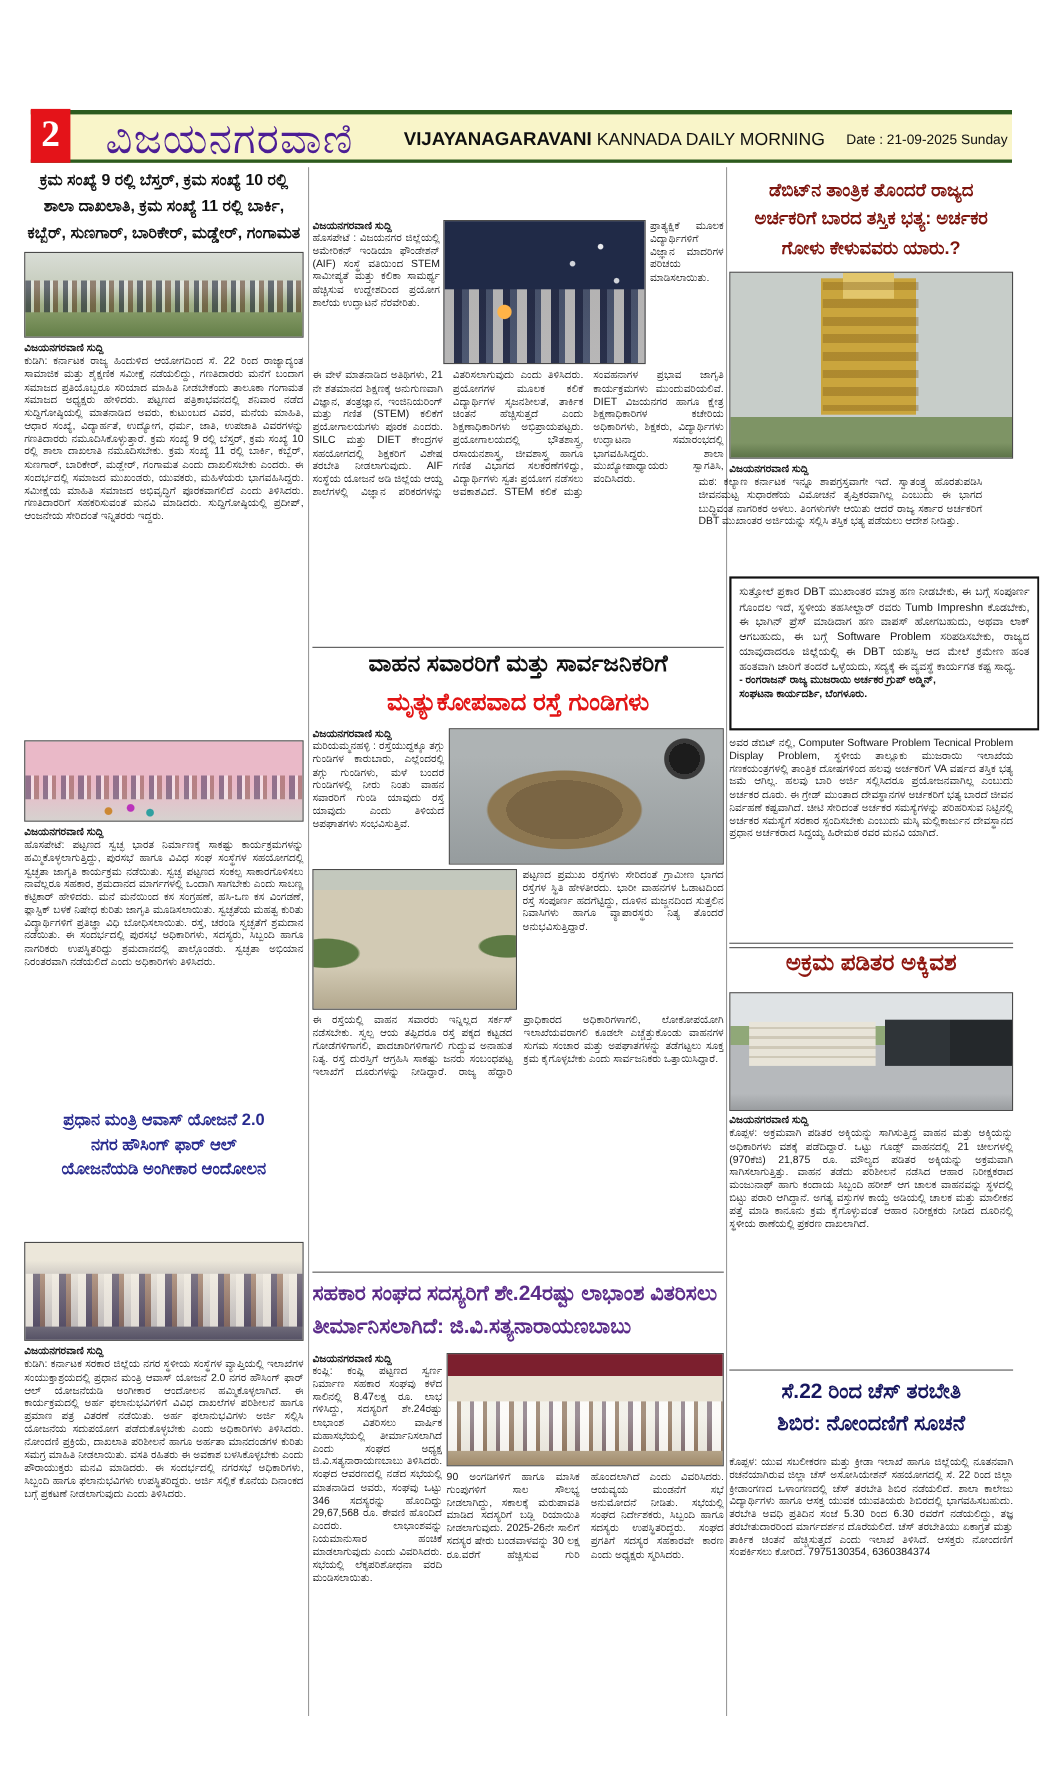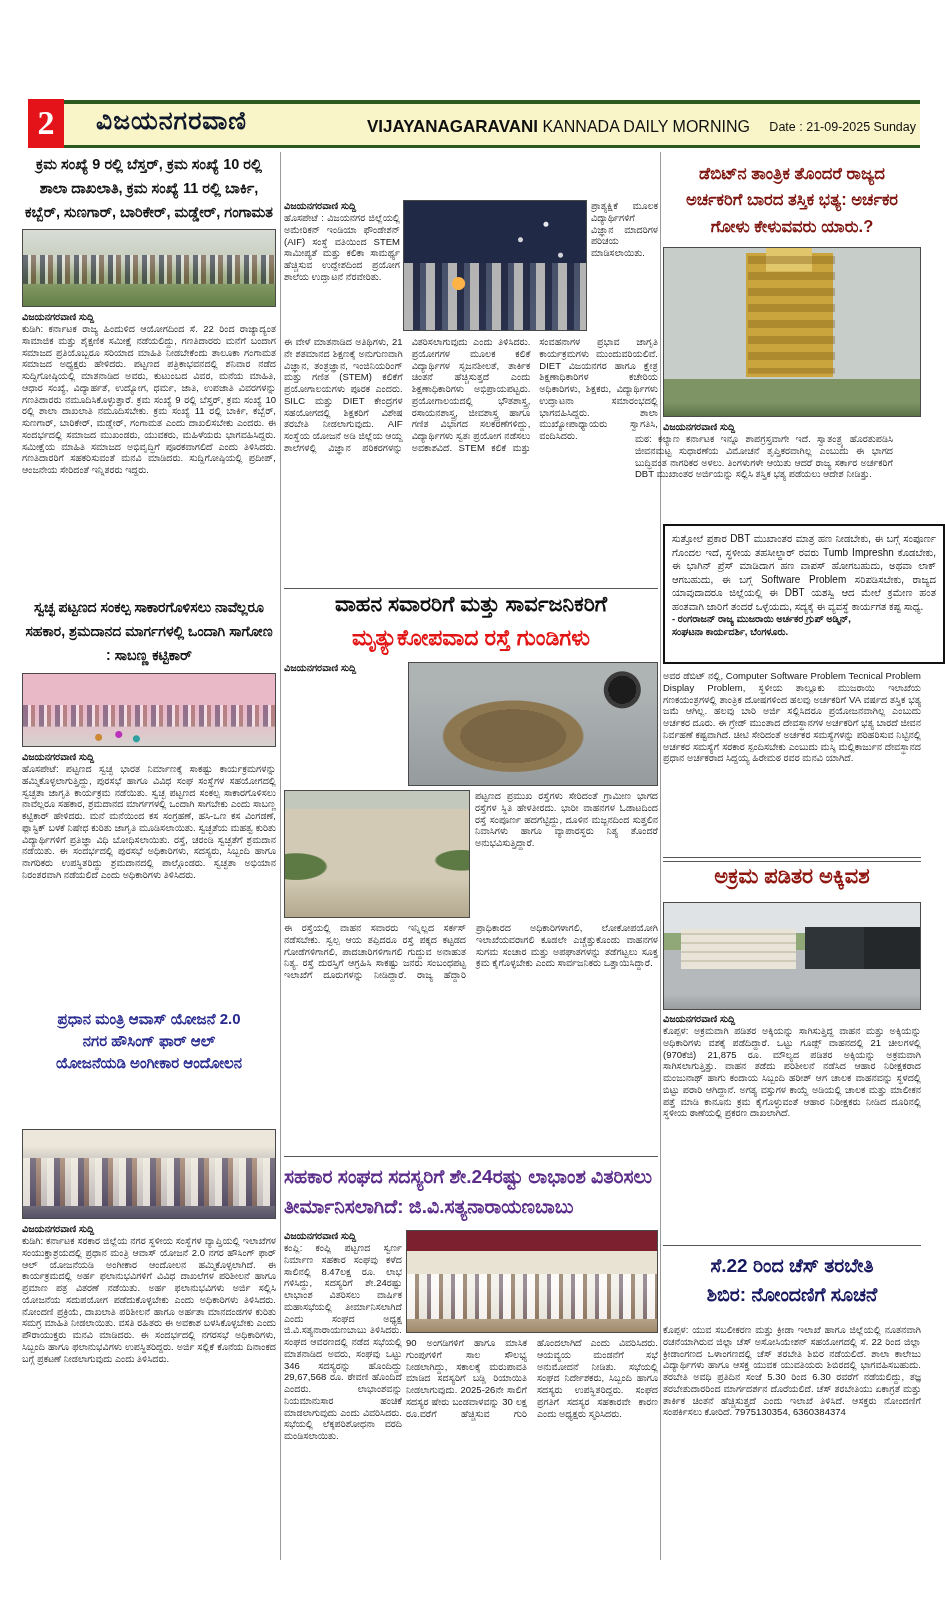--- a/index.html
+++ b/index.html
@@ -13,21 +13,21 @@
   .cols3{column-count:3;column-gap:9px;}
   .cols2{column-count:2;column-gap:10px;}
   .vline{width:1px;background:#9a9a9a;}
   .hline{height:1px;background:#555;}
   .hline2{height:3px;border-top:1px solid #555;border-bottom:1px solid #555;background:transparent;}
 
   
   .banner{background:#f9f5c9;border-top:4px solid #2c5a1e;border-bottom:3px solid #2c5a1e;box-sizing:border-box;}
   .pagenum{background:#e41319;color:#fff;font-family:"Liberation Serif",serif;font-weight:bold;
            font-size:34px;text-align:center;line-height:48px;}
-  .mast-kn{color:#0f172a;font-weight:bold;font-size:25px;letter-spacing:1px;}
+  .mast-kn{color:#4c1d95;font-weight:normal;font-size:38px;letter-spacing:1px;}
   .mast-en{font-size:16px;color:#101010;}
   .mast-en b{font-size:17px;}
   .dateline{font-size:12.5px;font-weight:normal;color:#101010;text-align:right;}
 
   
   .ph-group1{background:
     repeating-linear-gradient(90deg, rgba(25,30,55,.55) 0 5px, rgba(250,250,250,.5) 5px 8px, rgba(90,50,35,.5) 8px 13px, rgba(240,240,240,.2) 13px 17px) 0 52%/100% 38% no-repeat,
     linear-gradient(180deg,#d9ddd6 0%,#c6cdbd 40%,#8da06e 62%,#647f48 100%);}
   .ph-pink{background:
     radial-gradient(circle at 30% 88%, #cc8833 0 3px, transparent 4px),
@@ -82,21 +82,20 @@
   <div class="abs dateline" style="left:730px;top:120px;width:186px;">Date : 21-09-2025 Sunday</div>
 
   <div class="abs vline" style="left:280px;top:152px;height:1408px;"></div>
   <div class="abs vline" style="left:660px;top:152px;height:1408px;"></div>
 
   <div class="abs hl" style="left:22px;top:153px;width:254px;height:74px;font-size:14.5px;line-height:1.65;">ಕ್ರಮ ಸಂಖ್ಯೆ 9 ರಲ್ಲಿ ಬೆಸ್ತರ್, ಕ್ರಮ ಸಂಖ್ಯೆ 10 ರಲ್ಲಿ ಶಾಲಾ ದಾಖಲಾತಿ, ಕ್ರಮ ಸಂಖ್ಯೆ 11 ರಲ್ಲಿ ಬಾರ್ಕಿ, ಕಬ್ಬೆರ್, ಸುಣಗಾರ್, ಬಾರಿಕೇರ್, ಮಡ್ಡೇರ್, ಗಂಗಾಮತ</div>
   <div class="abs photo ph-group1" style="left:22px;top:229px;width:254px;height:78px;"></div>
   <div class="abs byline" style="left:22px;top:311px;width:254px;">ವಿಜಯನಗರವಾಣಿ ಸುದ್ದಿ</div>
   <div class="abs body-txt" style="left:22px;top:323px;width:254px;height:266px;">ಕುಡಿಗಿ: ಕರ್ನಾಟಕ ರಾಜ್ಯ ಹಿಂದುಳಿದ ಆಯೋಗದಿಂದ ಸೆ. 22 ರಿಂದ ರಾಜ್ಯಾದ್ಯಂತ ಸಾಮಾಜಿಕ ಮತ್ತು ಶೈಕ್ಷಣಿಕ ಸಮೀಕ್ಷೆ ನಡೆಯಲಿದ್ದು, ಗಣತಿದಾರರು ಮನೆಗೆ ಬಂದಾಗ ಸಮಾಜದ ಪ್ರತಿಯೊಬ್ಬರೂ ಸರಿಯಾದ ಮಾಹಿತಿ ನೀಡಬೇಕೆಂದು ತಾಲೂಕಾ ಗಂಗಾಮತ ಸಮಾಜದ ಅಧ್ಯಕ್ಷರು ಹೇಳಿದರು. ಪಟ್ಟಣದ ಪತ್ರಿಕಾಭವನದಲ್ಲಿ ಶನಿವಾರ ನಡೆದ ಸುದ್ದಿಗೋಷ್ಠಿಯಲ್ಲಿ ಮಾತನಾಡಿದ ಅವರು, ಕುಟುಂಬದ ವಿವರ, ಮನೆಯ ಮಾಹಿತಿ, ಆಧಾರ ಸಂಖ್ಯೆ, ವಿದ್ಯಾರ್ಹತೆ, ಉದ್ಯೋಗ, ಧರ್ಮ, ಜಾತಿ, ಉಪಜಾತಿ ವಿವರಗಳನ್ನು ಗಣತಿದಾರರು ನಮೂದಿಸಿಕೊಳ್ಳುತ್ತಾರೆ. ಕ್ರಮ ಸಂಖ್ಯೆ 9 ರಲ್ಲಿ ಬೆಸ್ತರ್, ಕ್ರಮ ಸಂಖ್ಯೆ 10 ರಲ್ಲಿ ಶಾಲಾ ದಾಖಲಾತಿ ನಮೂದಿಸಬೇಕು. ಕ್ರಮ ಸಂಖ್ಯೆ 11 ರಲ್ಲಿ ಬಾರ್ಕಿ, ಕಬ್ಬೆರ್, ಸುಣಗಾರ್, ಬಾರಿಕೇರ್, ಮಡ್ಡೇರ್, ಗಂಗಾಮತ ಎಂದು ದಾಖಲಿಸಬೇಕು ಎಂದರು. ಈ ಸಂದರ್ಭದಲ್ಲಿ ಸಮಾಜದ ಮುಖಂಡರು, ಯುವಕರು, ಮಹಿಳೆಯರು ಭಾಗವಹಿಸಿದ್ದರು. ಸಮೀಕ್ಷೆಯ ಮಾಹಿತಿ ಸಮಾಜದ ಅಭಿವೃದ್ಧಿಗೆ ಪೂರಕವಾಗಲಿದೆ ಎಂದು ತಿಳಿಸಿದರು. ಗಣತಿದಾರರಿಗೆ ಸಹಕರಿಸುವಂತೆ ಮನವಿ ಮಾಡಿದರು. ಸುದ್ದಿಗೋಷ್ಠಿಯಲ್ಲಿ ಪ್ರದೀಪ್, ಆಂಜನೇಯ ಸೇರಿದಂತೆ ಇನ್ನಿತರರು ಇದ್ದರು.</div>
 
-  <div class="abs hl" style="left:22px;top:596px;width:254px;height:74px;font-size:14px;line-height:1.7;">ಸ್ವಚ್ಛ ಪಟ್ಟಣದ ಸಂಕಲ್ಪ ಸಾಕಾರಗೊಳಿಸಲು ನಾವೆಲ್ಲರೂ ಸಹಕಾರ, ಶ್ರಮದಾನದ ಮಾರ್ಗಗಳಲ್ಲಿ ಒಂದಾಗಿ ಸಾಗೋಣ : ಸಾಬಣ್ಣ ಕಟ್ಟಿಕಾರ್</div>
   <div class="abs photo ph-pink" style="left:22px;top:673px;width:254px;height:74px;"></div>
   <div class="abs byline" style="left:22px;top:751px;width:254px;">ವಿಜಯನಗರವಾಣಿ ಸುದ್ದಿ</div>
   <div class="abs body-txt" style="left:22px;top:763px;width:254px;height:290px;">ಹೊಸಪೇಟೆ: ಪಟ್ಟಣದ ಸ್ವಚ್ಛ ಭಾರತ ನಿರ್ಮಾಣಕ್ಕೆ ಸಾಕಷ್ಟು ಕಾರ್ಯಕ್ರಮಗಳನ್ನು ಹಮ್ಮಿಕೊಳ್ಳಲಾಗುತ್ತಿದ್ದು, ಪುರಸಭೆ ಹಾಗೂ ವಿವಿಧ ಸಂಘ ಸಂಸ್ಥೆಗಳ ಸಹಯೋಗದಲ್ಲಿ ಸ್ವಚ್ಛತಾ ಜಾಗೃತಿ ಕಾರ್ಯಕ್ರಮ ನಡೆಯಿತು. ಸ್ವಚ್ಛ ಪಟ್ಟಣದ ಸಂಕಲ್ಪ ಸಾಕಾರಗೊಳಿಸಲು ನಾವೆಲ್ಲರೂ ಸಹಕಾರ, ಶ್ರಮದಾನದ ಮಾರ್ಗಗಳಲ್ಲಿ ಒಂದಾಗಿ ಸಾಗಬೇಕು ಎಂದು ಸಾಬಣ್ಣ ಕಟ್ಟಿಕಾರ್ ಹೇಳಿದರು. ಮನೆ ಮನೆಯಿಂದ ಕಸ ಸಂಗ್ರಹಣೆ, ಹಸಿ-ಒಣ ಕಸ ವಿಂಗಡಣೆ, ಪ್ಲಾಸ್ಟಿಕ್ ಬಳಕೆ ನಿಷೇಧ ಕುರಿತು ಜಾಗೃತಿ ಮೂಡಿಸಲಾಯಿತು. ಸ್ವಚ್ಛತೆಯ ಮಹತ್ವ ಕುರಿತು ವಿದ್ಯಾರ್ಥಿಗಳಿಗೆ ಪ್ರತಿಜ್ಞಾ ವಿಧಿ ಬೋಧಿಸಲಾಯಿತು. ರಸ್ತೆ, ಚರಂಡಿ ಸ್ವಚ್ಛತೆಗೆ ಶ್ರಮದಾನ ನಡೆಯಿತು. ಈ ಸಂದರ್ಭದಲ್ಲಿ ಪುರಸಭೆ ಅಧಿಕಾರಿಗಳು, ಸದಸ್ಯರು, ಸಿಬ್ಬಂದಿ ಹಾಗೂ ನಾಗರಿಕರು ಉಪಸ್ಥಿತರಿದ್ದು ಶ್ರಮದಾನದಲ್ಲಿ ಪಾಲ್ಗೊಂಡರು. ಸ್ವಚ್ಛತಾ ಅಭಿಯಾನ ನಿರಂತರವಾಗಿ ನಡೆಯಲಿದೆ ಎಂದು ಅಧಿಕಾರಿಗಳು ತಿಳಿಸಿದರು.</div>
 
   <div class="abs hl" style="left:22px;top:1008px;width:254px;height:68px;font-size:15px;line-height:1.45;color:#282a8f;">
     <div>ಪ್ರಧಾನ ಮಂತ್ರಿ ಆವಾಸ್ ಯೋಜನೆ 2.0</div>
     <div>ನಗರ ಹೌಸಿಂಗ್ ಫಾರ್ ಆಲ್</div>
     <div>ಯೋಜನೆಯಡಿ ಅಂಗೀಕಾರ ಆಂದೋಲನ</div>
   </div>
   <div class="abs photo ph-award" style="left:22px;top:1129px;width:254px;height:90px;"></div>
@@ -109,20 +108,21 @@
   </div>
   <div class="abs photo ph-lab" style="left:403px;top:200px;width:184px;height:131px;"></div>
   <div class="abs body-txt" style="left:591px;top:200px;width:67px;height:131px;">ಪ್ರಾತ್ಯಕ್ಷಿಕೆ ಮೂಲಕ ವಿದ್ಯಾರ್ಥಿಗಳಿಗೆ ವಿಜ್ಞಾನ ಮಾದರಿಗಳ ಪರಿಚಯ ಮಾಡಿಸಲಾಯಿತು.</div>
   <div class="abs body-txt cols3" style="left:284px;top:336px;width:374px;height:250px;">ಈ ವೇಳೆ ಮಾತನಾಡಿದ ಅತಿಥಿಗಳು, 21 ನೇ ಶತಮಾನದ ಶಿಕ್ಷಣಕ್ಕೆ ಅನುಗುಣವಾಗಿ ವಿಜ್ಞಾನ, ತಂತ್ರಜ್ಞಾನ, ಇಂಜಿನಿಯರಿಂಗ್ ಮತ್ತು ಗಣಿತ (STEM) ಕಲಿಕೆಗೆ ಪ್ರಯೋಗಾಲಯಗಳು ಪೂರಕ ಎಂದರು. SILC ಮತ್ತು DIET ಕೇಂದ್ರಗಳ ಸಹಯೋಗದಲ್ಲಿ ಶಿಕ್ಷಕರಿಗೆ ವಿಶೇಷ ತರಬೇತಿ ನೀಡಲಾಗುವುದು. AIF ಸಂಸ್ಥೆಯ ಯೋಜನೆ ಅಡಿ ಜಿಲ್ಲೆಯ ಆಯ್ದ ಶಾಲೆಗಳಲ್ಲಿ ವಿಜ್ಞಾನ ಪರಿಕರಗಳನ್ನು ವಿತರಿಸಲಾಗುವುದು ಎಂದು ತಿಳಿಸಿದರು. ಪ್ರಯೋಗಗಳ ಮೂಲಕ ಕಲಿಕೆ ವಿದ್ಯಾರ್ಥಿಗಳ ಸೃಜನಶೀಲತೆ, ತಾರ್ಕಿಕ ಚಿಂತನೆ ಹೆಚ್ಚಿಸುತ್ತದೆ ಎಂದು ಶಿಕ್ಷಣಾಧಿಕಾರಿಗಳು ಅಭಿಪ್ರಾಯಪಟ್ಟರು. ಪ್ರಯೋಗಾಲಯದಲ್ಲಿ ಭೌತಶಾಸ್ತ್ರ, ರಸಾಯನಶಾಸ್ತ್ರ, ಜೀವಶಾಸ್ತ್ರ ಹಾಗೂ ಗಣಿತ ವಿಭಾಗದ ಸಲಕರಣೆಗಳಿದ್ದು, ವಿದ್ಯಾರ್ಥಿಗಳು ಸ್ವತಃ ಪ್ರಯೋಗ ನಡೆಸಲು ಅವಕಾಶವಿದೆ. STEM ಕಲಿಕೆ ಮತ್ತು ಸಂವಹನಾಗಳ ಪ್ರಭಾವ ಜಾಗೃತಿ ಕಾರ್ಯಕ್ರಮಗಳು ಮುಂದುವರಿಯಲಿವೆ. DIET ವಿಜಯನಗರ ಹಾಗೂ ಕ್ಷೇತ್ರ ಶಿಕ್ಷಣಾಧಿಕಾರಿಗಳ ಕಚೇರಿಯ ಅಧಿಕಾರಿಗಳು, ಶಿಕ್ಷಕರು, ವಿದ್ಯಾರ್ಥಿಗಳು ಉದ್ಘಾಟನಾ ಸಮಾರಂಭದಲ್ಲಿ ಭಾಗವಹಿಸಿದ್ದರು. ಶಾಲಾ ಮುಖ್ಯೋಪಾಧ್ಯಾಯರು ಸ್ವಾಗತಿಸಿ, ವಂದಿಸಿದರು.</div>
 
   <div class="abs hline" style="left:284px;top:588px;width:374px;"></div>
   <div class="abs hl" style="left:284px;top:592px;width:374px;height:32px;font-size:21px;color:#101010;">ವಾಹನ ಸವಾರರಿಗೆ ಮತ್ತು ಸಾರ್ವಜನಿಕರಿಗೆ</div>
   <div class="abs hl" style="left:284px;top:625px;width:374px;height:34px;font-size:22px;color:#e21414;">ಮೃತ್ಯುಕೋಪವಾದ ರಸ್ತೆ ಗುಂಡಿಗಳು</div>
   <div class="abs" style="left:284px;top:662px;width:120px;height:126px;overflow:hidden;">
     <div class="byline">ವಿಜಯನಗರವಾಣಿ ಸುದ್ದಿ</div>
+    <div class="body-txt">ಮರಿಯಮ್ಮನಹಳ್ಳಿ : ರಸ್ತೆಯುದ್ದಕ್ಕೂ ತಗ್ಗು ಗುಂಡಿಗಳ ಕಾರುಬಾರು, ಎಲ್ಲೆಂದರಲ್ಲಿ ತಗ್ಗು ಗುಂಡಿಗಳು, ಮಳೆ ಬಂದರೆ ಗುಂಡಿಗಳಲ್ಲಿ ನೀರು ನಿಂತು ವಾಹನ ಸವಾರರಿಗೆ ಗುಂಡಿ ಯಾವುದು ರಸ್ತೆ ಯಾವುದು ಎಂದು ತಿಳಿಯದೆ ಅಪಘಾತಗಳು ಸಂಭವಿಸುತ್ತಿವೆ.</div>
   </div>
   <div class="abs photo ph-pothole1" style="left:408px;top:662px;width:250px;height:124px;"></div>
   <div class="abs photo ph-pothole2" style="left:284px;top:790px;width:186px;height:128px;"></div>
   <div class="abs body-txt" style="left:475px;top:790px;width:183px;height:128px;">ಪಟ್ಟಣದ ಪ್ರಮುಖ ರಸ್ತೆಗಳು ಸೇರಿದಂತೆ ಗ್ರಾಮೀಣ ಭಾಗದ ರಸ್ತೆಗಳ ಸ್ಥಿತಿ ಹೇಳತೀರದು. ಭಾರೀ ವಾಹನಗಳ ಓಡಾಟದಿಂದ ರಸ್ತೆ ಸಂಪೂರ್ಣ ಹದಗೆಟ್ಟಿದ್ದು, ದೂಳಿನ ಮಜ್ಜನದಿಂದ ಸುತ್ತಲಿನ ನಿವಾಸಿಗಳು ಹಾಗೂ ವ್ಯಾಪಾರಸ್ಥರು ನಿತ್ಯ ತೊಂದರೆ ಅನುಭವಿಸುತ್ತಿದ್ದಾರೆ.</div>
   <div class="abs body-txt cols2" style="left:284px;top:922px;width:374px;height:230px;">ಈ ರಸ್ತೆಯಲ್ಲಿ ವಾಹನ ಸವಾರರು ಇನ್ನಿಲ್ಲದ ಸರ್ಕಸ್ ನಡೆಸಬೇಕು. ಸ್ವಲ್ಪ ಆಯ ತಪ್ಪಿದರೂ ರಸ್ತೆ ಪಕ್ಕದ ಕಟ್ಟಡದ ಗೋಡೆಗಳಿಗಾಗಲಿ, ಪಾದಚಾರಿಗಳಿಗಾಗಲಿ ಗುದ್ದುವ ಅನಾಹುತ ನಿತ್ಯ. ರಸ್ತೆ ದುರಸ್ತಿಗೆ ಆಗ್ರಹಿಸಿ ಸಾಕಷ್ಟು ಜನರು ಸಂಬಂಧಪಟ್ಟ ಇಲಾಖೆಗೆ ದೂರುಗಳನ್ನು ನೀಡಿದ್ದಾರೆ. ರಾಜ್ಯ ಹೆದ್ದಾರಿ ಪ್ರಾಧಿಕಾರದ ಅಧಿಕಾರಿಗಳಾಗಲಿ, ಲೋಕೋಪಯೋಗಿ ಇಲಾಖೆಯವರಾಗಲಿ ಕೂಡಲೇ ಎಚ್ಚೆತ್ತುಕೊಂಡು ವಾಹನಗಳ ಸುಗಮ ಸಂಚಾರ ಮತ್ತು ಅಪಘಾತಗಳನ್ನು ತಡೆಗಟ್ಟಲು ಸೂಕ್ತ ಕ್ರಮ ಕೈಗೊಳ್ಳಬೇಕು ಎಂದು ಸಾರ್ವಜನಿಕರು ಒತ್ತಾಯಿಸಿದ್ದಾರೆ.</div>
 
   <div class="abs hline" style="left:284px;top:1156px;width:374px;"></div>
   <div class="abs" style="left:284px;top:1162px;width:374px;height:64px;font-weight:bold;font-size:19px;line-height:1.6;color:#5c2d8a;">ಸಹಕಾರ ಸಂಘದ ಸದಸ್ಯರಿಗೆ ಶೇ.24ರಷ್ಟು ಲಾಭಾಂಶ ವಿತರಿಸಲು ತೀರ್ಮಾನಿಸಲಾಗಿದೆ: ಜಿ.ವಿ.ಸತ್ಯನಾರಾಯಣಬಾಬು</div>
   <div class="abs" style="left:284px;top:1230px;width:118px;height:330px;overflow:hidden;">
     <div class="byline">ವಿಜಯನಗರವಾಣಿ ಸುದ್ದಿ</div>

